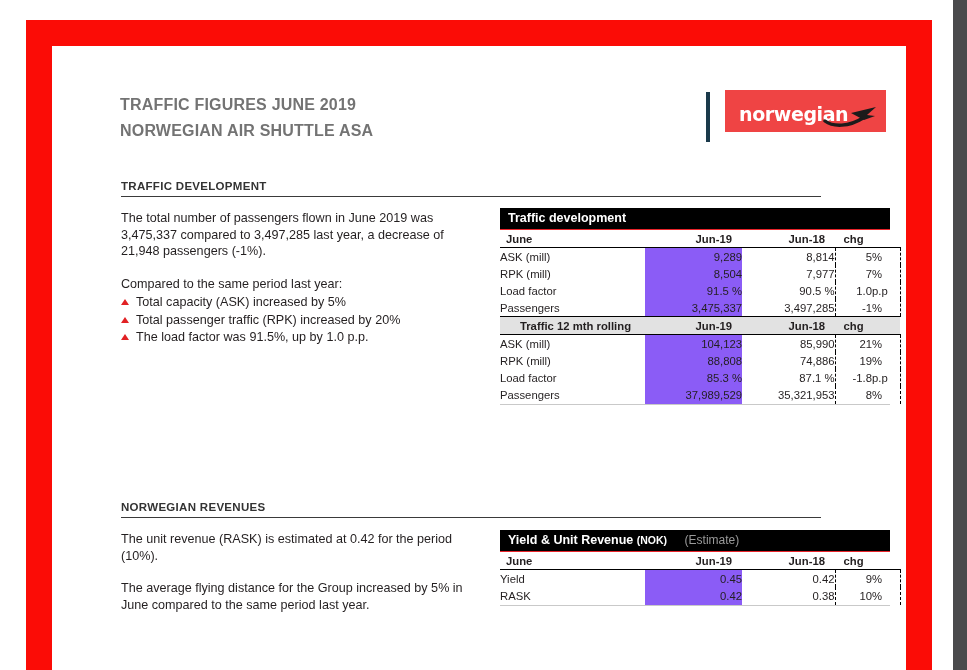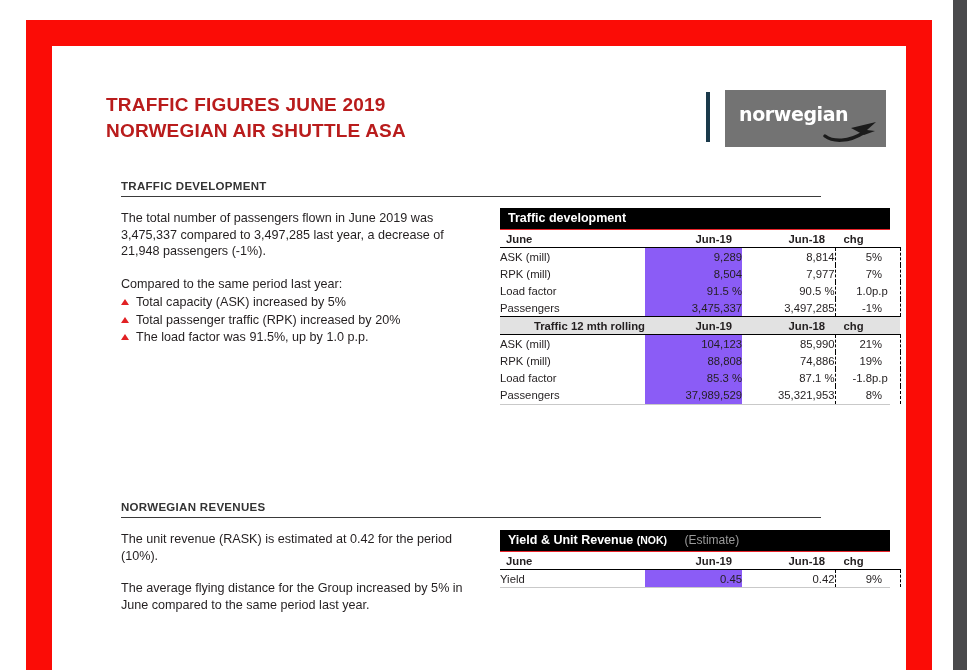--- a/index.html
+++ b/index.html
@@ -49,27 +49,27 @@
     position: absolute;
     left: 0;
     top: 0;
     width: 854px;
     height: 644px;
     padding: 0;
   }
 
   .doc-title {
     position: absolute;
-    left: 54px;
+    left: 68px;
     top: 46px;
     width: 480px;
-    font-size: 19px;
+    font-size: 16px;
     font-weight: bold;
     line-height: 26px;
-    color: #b91c1c;
+    color: #737373;
     letter-spacing: 0.2px;
   }
   .doc-title .line2 { display: block; }
 
   
   #logo-wrap {
     position: absolute;
     left: 654px;
     top: 44px;
     width: 180px;
@@ -77,22 +77,22 @@
   }
   #logo-bar {
     position: absolute;
     left: 0; top: 2px;
     width: 4px; height: 50px;
     background: #1b3a4b;
   }
   #logo-box {
     position: absolute;
     left: 19px; top: 0;
-    width: 161px; height: 57px;
-    background: #737373;
+    width: 161px; height: 42px;
+    background: #ef4444;
   }
   #logo-word {
     position: absolute;
     left: 14px;
     top: 13px;
     color: #ffffff;
     font-size: 19px;
     font-weight: bold;
     letter-spacing: -0.4px;
     font-family: "DejaVu Sans", sans-serif;
@@ -197,21 +197,21 @@
   .colhead th.h-unit  { }
 
   .subhead td {
     background: #e2e2e2;
     font-weight: bold;
     border-top: 1.4px solid #000000;
     border-bottom: 1.7px solid #000000;
     padding-top: 3px;
     padding-bottom: 3px;
   }
-  .subhead td.h-label { text-align: right; padding-left: 6px; }
+  .subhead td.h-label { text-align: center; padding-left: 6px; }
   .subhead td.h-cur,
   .subhead td.h-prev  { text-align: right; padding-right: 10px; }
   .subhead td.h-chg   { text-align: center; }
 
   td.c-label { text-align: left; padding-left: 19px; }
   td.c-cur   { text-align: right; padding-right: 10px; background: #8b5cf6; }
   td.c-prev  { text-align: right; padding-right: 10px; }
   td.c-chg   {
     text-align: right;
     padding-right: 5px;
@@ -397,20 +397,27 @@
             </tr>
           </thead>
           <tbody>
             <tr>
               <td class="c-label">Yield</td>
               <td class="c-cur">0.45</td>
               <td class="c-prev">0.42</td>
               <td class="c-chg">9</td>
               <td class="c-unit">%</td>
             </tr>
+            <tr class="last-row">
+              <td class="c-label">RASK</td>
+              <td class="c-cur">0.42</td>
+              <td class="c-prev">0.38</td>
+              <td class="c-chg">10</td>
+              <td class="c-unit">%</td>
+            </tr>
           </tbody>
         </table>
         <div class="tbl-foot-rule"></div>
       </div>
 
     </div>
   </div>
 </div>
 
 <div id="scroll-strip"></div>

